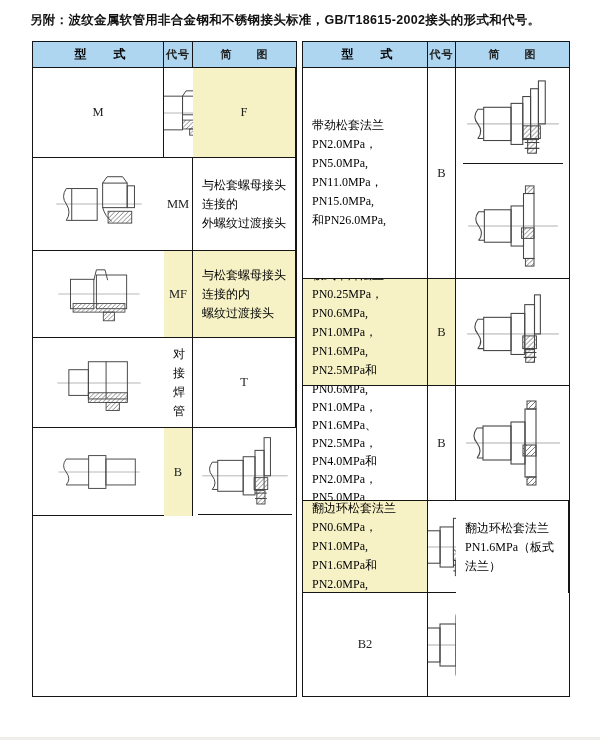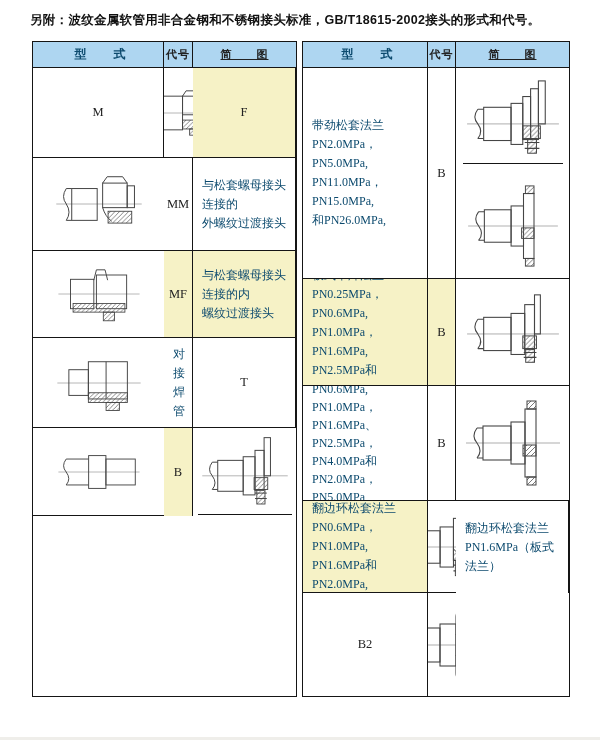--- a/index.html
+++ b/index.html
@@ -19,29 +19,29 @@
     border:1.5px solid #151515;background:#fff;
   }
   .tbl-left{left:32px;grid-template-columns:131px 29px 103px;
     grid-template-rows:26px 90px 93px 87px 90px 88px 180px;}
   .tbl-right{left:302px;grid-template-columns:125px 28px 113px;
     grid-template-rows:26px 211px 107px 115px 92px 103px;}
   .c{
     box-sizing:border-box;border-right:1.3px solid #151515;border-bottom:1.3px solid #151515;
     display:flex;flex-direction:column;justify-content:center;overflow:hidden;background:#fff;
   }
-  .c.last-col{border-right:none;text-decoration:underline;}
+  .c.last-col{border-right:none;}
   .c.last-row{border-bottom:none;}
   .hd{
     background:var(--header_bg,#aed6f1);
     align-items:center;font-weight:bold;font-size:11px;color:#222;
     letter-spacing:1px;
   }
   .yl{background:var(--highlight_bg,#f6f2c6);}
-  .type{padding:4px 4px 4px 9px;font-size:12px;line-height:19px;white-space:pre-line;color:#0c4a6e;}
+  .type{padding:4px 4px 4px 9px;font-size:12px;line-height:19px;white-space:pre-line;color:#000000;}
   .code{align-items:center;font-size:12.5px;color:#222;}
   .dgc{align-items:center;justify-content:center;padding:0;}
   .split{display:grid;padding:0;}
   .split > .half{display:flex;align-items:center;justify-content:center;box-sizing:border-box;}
   .split > .half.top{border-bottom:1.3px solid #151515;}
   .dg line,.dg path,.dg rect{stroke:#454545;fill:none;stroke-width:1.1;}
   .dg .cl{stroke:#8a8a8a;stroke-width:.7;}
   .dg .f{fill:url(#hx);stroke:#454545;stroke-width:1;}
 </style>
 </head>

